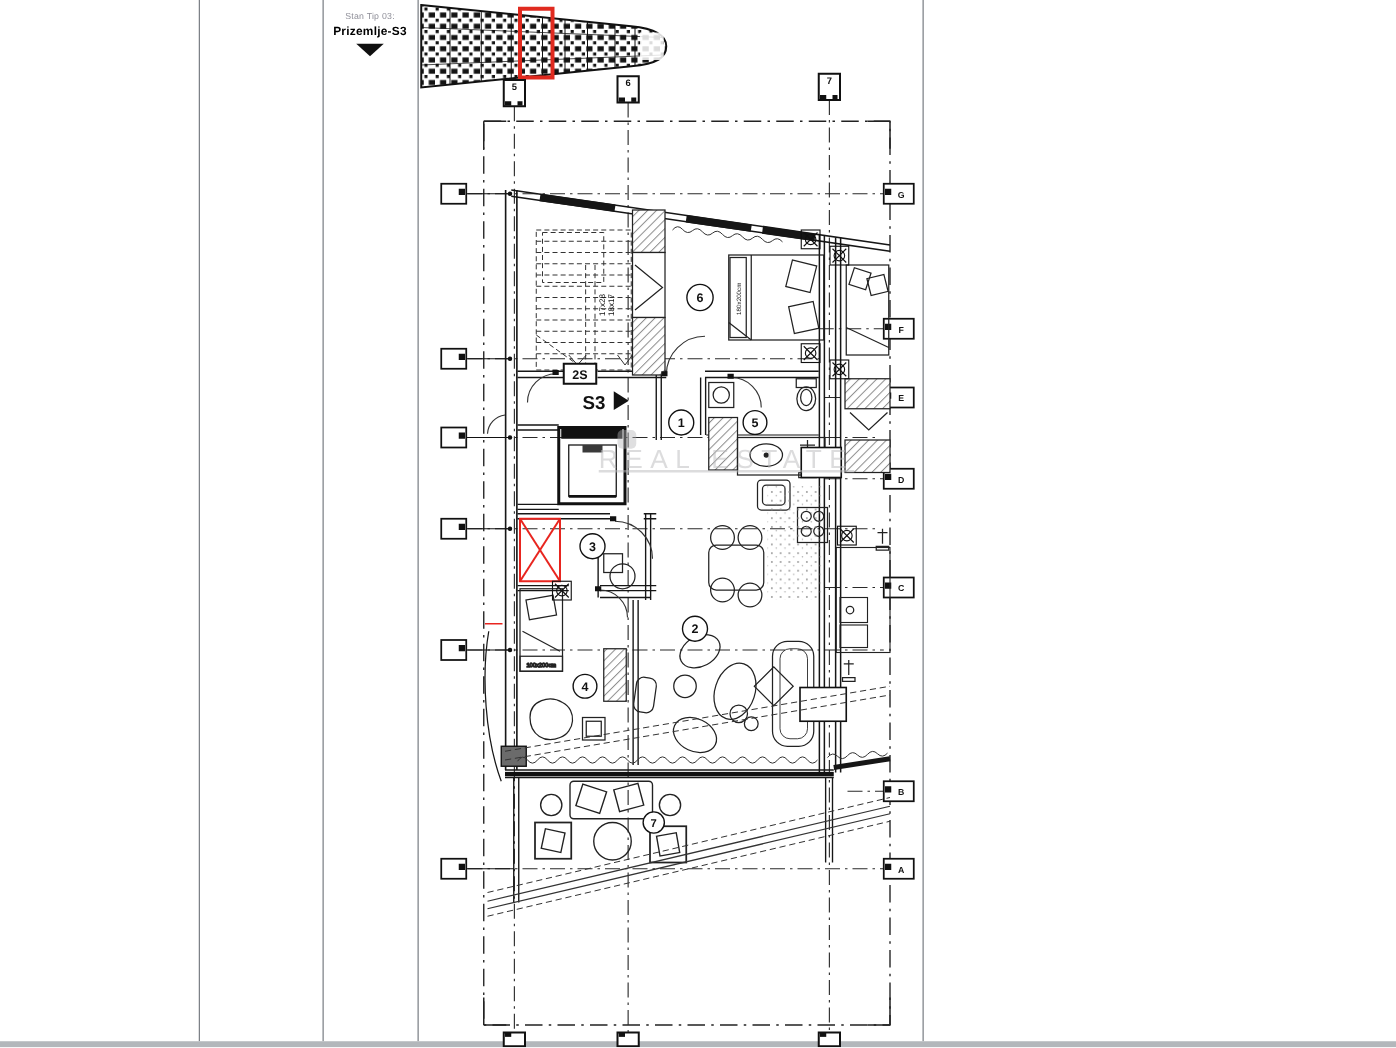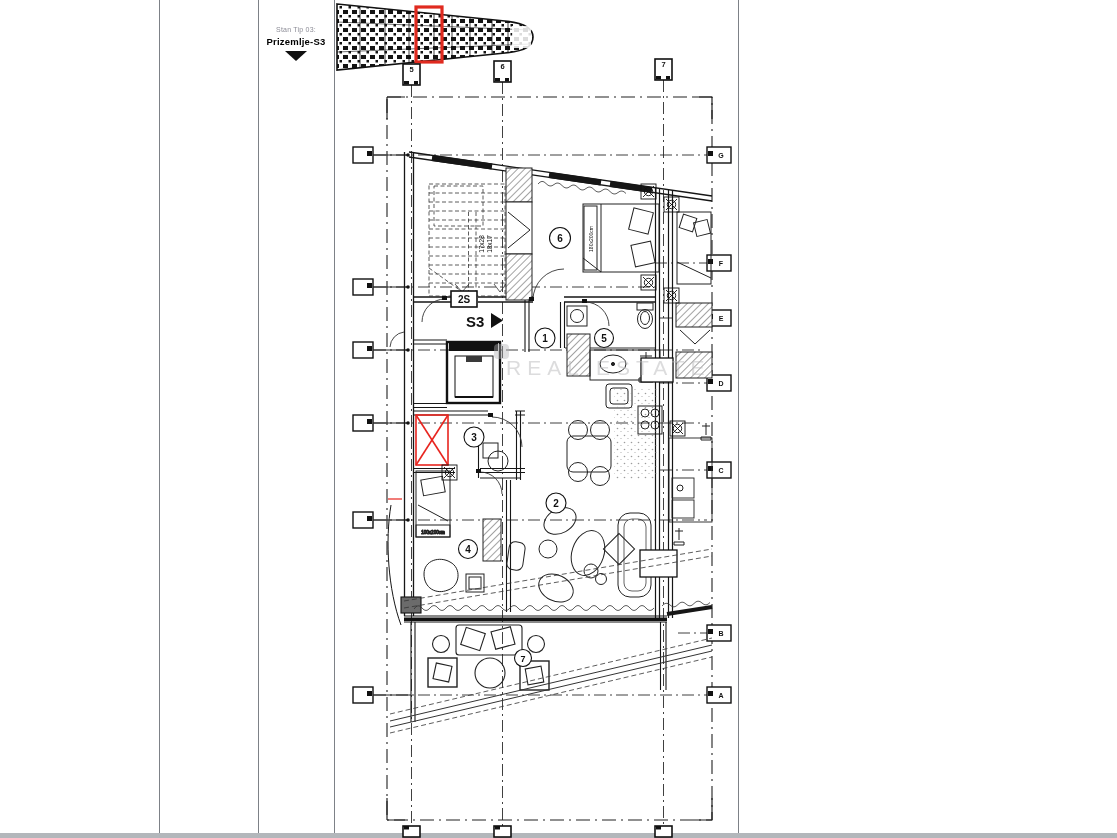--- a/index.html
+++ b/index.html
@@ -1,32 +1,32 @@
 <!DOCTYPE html>
 <html><head>
 <meta charset="utf-8">
 <style>
   html,body{margin:0;padding:0;background:#fff;}
   .stage{position:relative;width:1117px;height:838px;background:#fff;overflow:hidden;
          font-family:"Liberation Sans",sans-serif;}
   .vline{position:absolute;top:0;bottom:5px;width:1px;background:#7d8187;}
   .bottombar{position:absolute;left:0;right:0;bottom:0;height:5px;background:#b3b7bb;}
-  .note{position:absolute;left:258px;width:76px;top:26px;text-align:center;}
+  .note{position:absolute;left:258px;width:76px;top:10px;text-align:center;}
   .note .l1{font-size:7px;color:#8d8d97;letter-spacing:.2px;}
   .note .l2{font-size:9.5px;font-weight:bold;color:#000;margin-top:3px;letter-spacing:.2px;}
   .note .tri{width:0;height:0;margin:4px auto 0;border-left:11px solid transparent;
              border-right:11px solid transparent;border-top:10px solid #101010;}
   svg.plan{position:absolute;left:0;top:0;}
   .wm{position:absolute;left:450px;top:352px;width:215px;pointer-events:none;}
   .wm .brand{font-size:76px;font-weight:bold;letter-spacing:14px;color:rgba(178,178,180,.42);
              line-height:1;}
   .wm .dot{position:absolute;left:44px;top:-8px;width:15px;height:15px;border-radius:4px;
            background:rgba(178,178,180,.42);}
-  .wm .tag{margin-top:4px;margin-left:56px;font-size:21px;letter-spacing:6px;
-           color:rgba(185,185,187,.5);white-space:nowrap;}
+  .wm .tag{margin-top:4px;margin-left:29px;font-size:21px;letter-spacing:6px;
+           color:rgba(185,185,187,.5);white-space:nowrap;text-decoration:underline;}
   text{font-family:"Liberation Sans",sans-serif;fill:#111;}
 </style>
 </head>
 <body>
 
 <div class="stage">
 
   <div class="vline" style="left:159px"></div>
   <div class="vline" style="left:258px"></div>
   <div class="vline" style="left:334px"></div>

